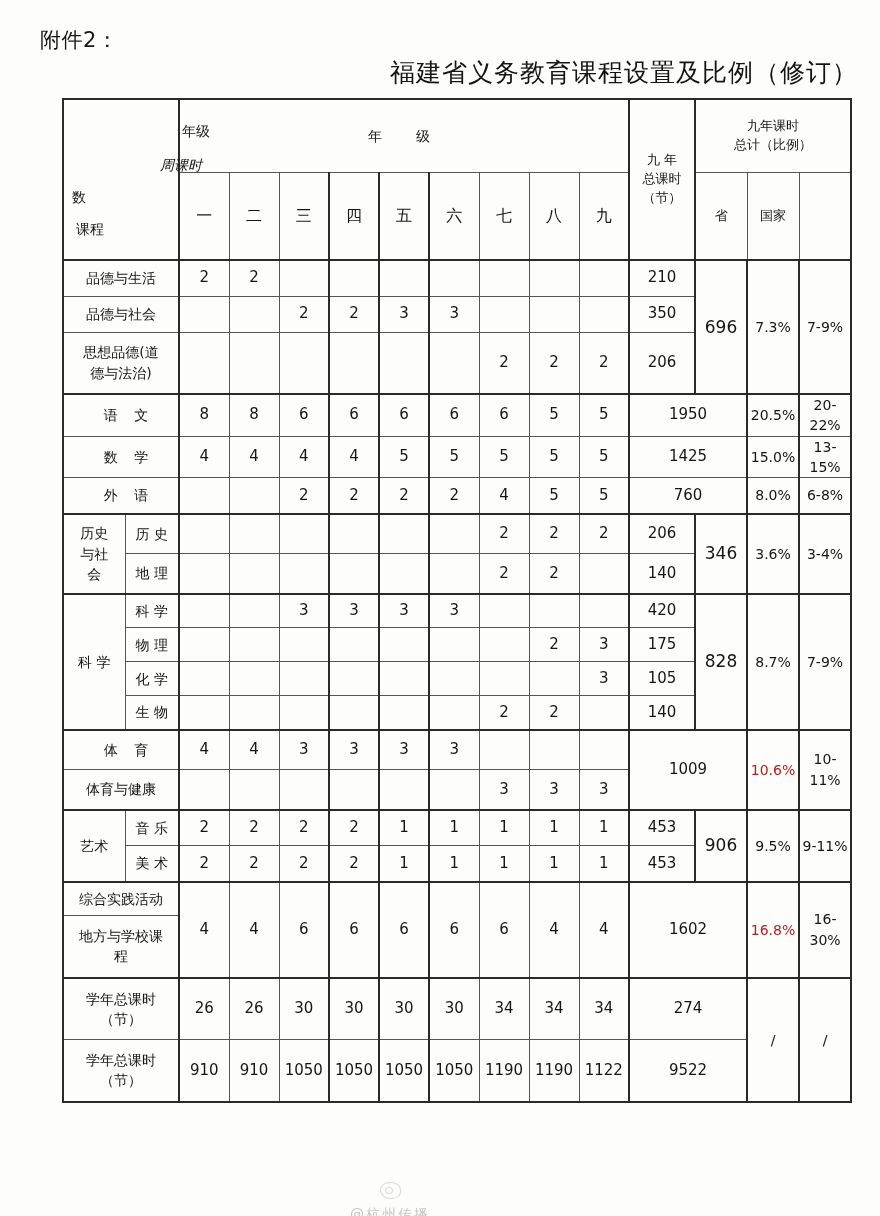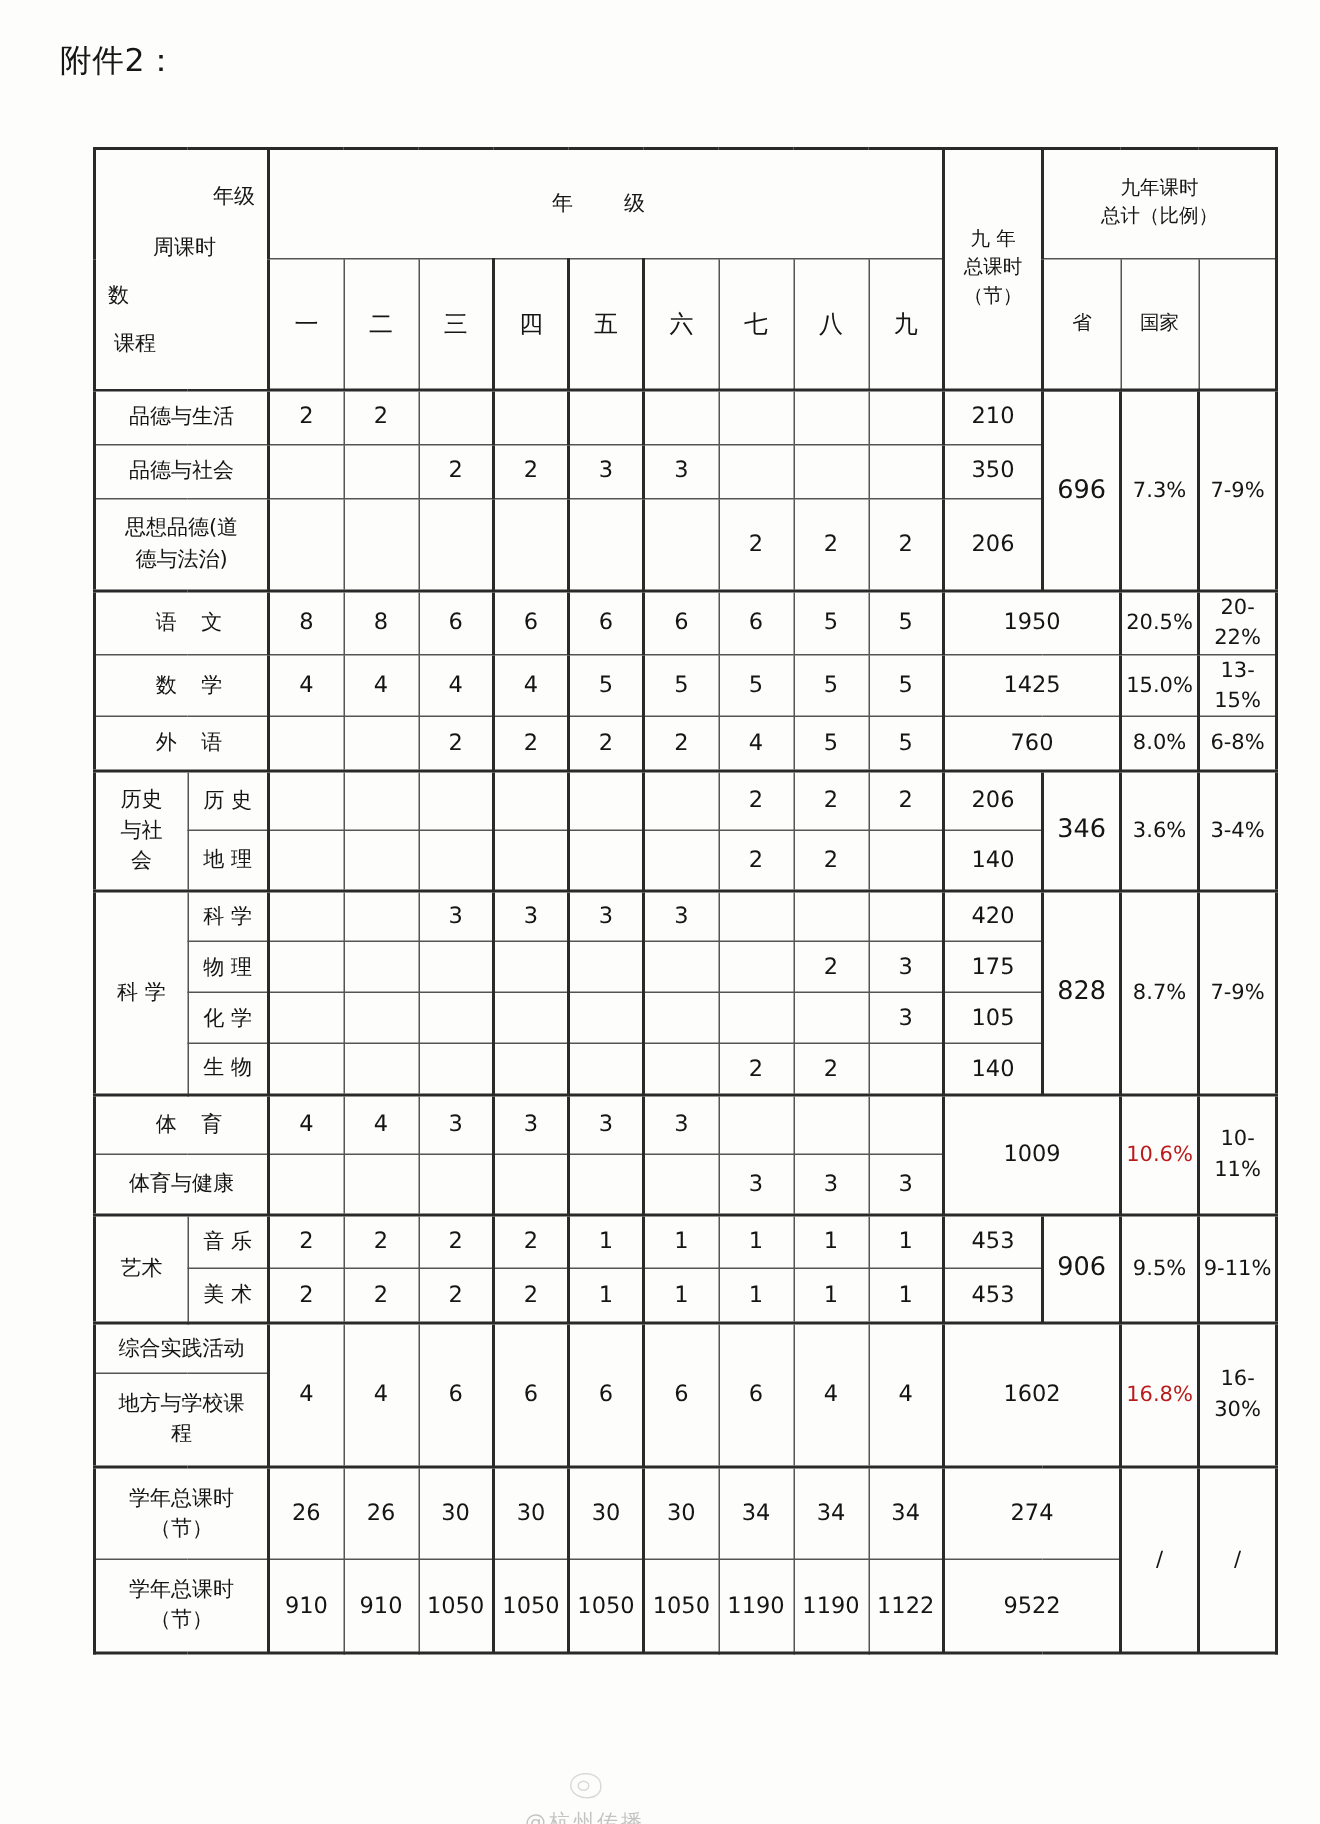--- a/index.html
+++ b/index.html
@@ -79,28 +79,29 @@
 
   .hdr-corner {
     height: 130px;
     position: relative;
     padding: 0 !important;
   }
   .corner-inner {
     position: relative;
     width: 100%;
     height: 130px;
+    padding-left: 40px;
   }
   .corner-inner span {
     position: absolute;
     font-size: 14px;
     white-space: nowrap;
   }
   .c-grade   { top: 6px;  right: 8px; }
-  .c-weekly  { top: 40px; right: 34px; }
+  .c-weekly  { top: 40px; right: 16px; font-style: italic; }
   .c-count   { top: 72px; left: 8px; }
   .c-course  { top: 104px; left: 12px; }
 
   .hdr-gradespan {
     height: 44px;
     letter-spacing: 10px;
     font-size: 14px;
   }
   .hdr-gnum {
     height: 86px;
@@ -171,20 +172,21 @@
     border: 1.4px solid #8a8a8a;
     border-radius: 50%;
   }
 </style>
 </head>
 <body>
 
 <div class="page">
 
   <div class="attachment-label">附件2：</div>
+  <div class="doc-title">福建省义务教育课程设置及比例（修订）</div>
 
   <table class="curriculum">
     <colgroup>
       <col class="col-subj">
         <col class="col-sub2">
       <col class="col-g">
         <col class="col-g">
         <col class="col-g">
         <col class="col-g">
         <col class="col-g">

